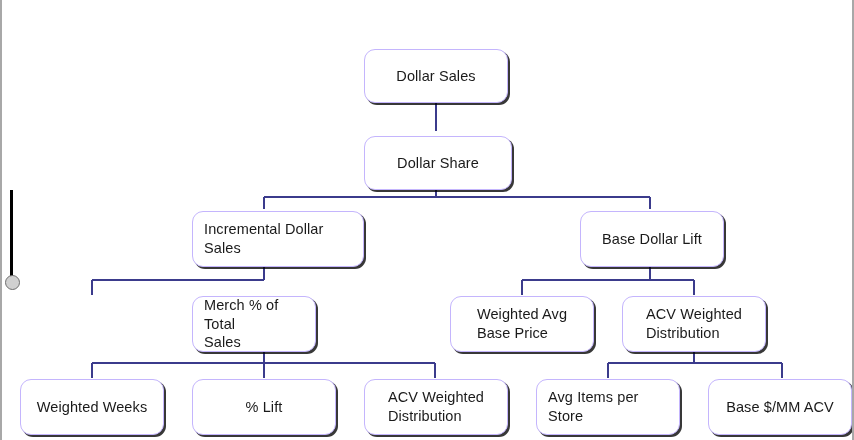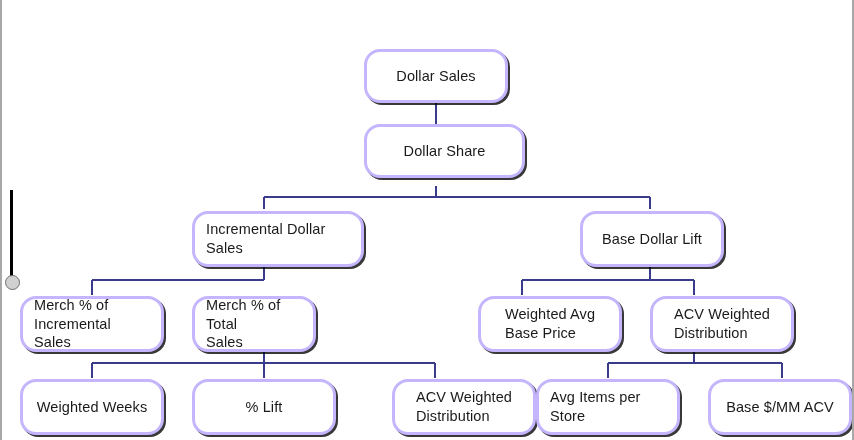--- a/index.html
+++ b/index.html
@@ -29,41 +29,41 @@
     width: 854px;
     height: 440px;
     pointer-events: none;
   }
 
   
   .node {
     position: absolute;
     box-sizing: border-box;
     background: #ffffff;
-    border: 3px solid #c4b5fd;
-    border-radius: 16px;
+    border: 1px solid #c4b5fd;
+    border-radius: 11px;
     box-shadow: 2px 2px 0 0 rgba(0,0,0,0.78);
     display: flex;
     align-items: center;
     font-size: 14.5px;
     color: #1a1a1a;
     line-height: 1.28;
     letter-spacing: 0.1px;
   }
   .node .txt {
     display: block;
     width: 100%;
     padding: 0 11px;
     box-sizing: border-box;
     white-space: pre-line;
   }
   .node.align-left  .txt { text-align: left; }
   .node.align-center .txt { text-align: center; }
   
-  .node.align-block { justify-content: center; margin-left: 28px; }
+  .node.align-block { justify-content: center; }
   .node.align-block .txt {
     width: auto;
     text-align: left;
   }
 
   
   #slider-track {
     position: absolute;
     left: 8px;
     top: 190px;
@@ -101,37 +101,33 @@
       <path d="M262,351 L262,378 M90,363 L433,363 M90,363 L90,378 M433,363 L433,378"></path>
 
       <path d="M692,351 L692,363 M606,363 L780,363 M606,363 L606,378 M780,363 L780,378"></path>
     </g>
   </svg>
 
   <div class="node align-center" style="left:362px; top:49px; width:144px; height:54px;">
     <span class="txt">Dollar Sales</span>
   </div>
 
-  <div class="node align-center" style="left:362px; top:124px; width:161px; height:54px;">
+  <div class="node align-center" style="left:362px; top:136px; width:148px; height:54px;">
     <span class="txt">Dollar Share</span>
   </div>
 
   <div class="node align-left" style="left:190px; top:211px; width:172px; height:56px;">
     <span class="txt">Incremental Dollar
 Sales</span>
   </div>
 
   <div class="node align-center" style="left:578px; top:211px; width:144px; height:56px;">
     <span class="txt">Base Dollar Lift</span>
   </div>
 
-  <div class="node align-left" style="left:18px; top:296px; width:144px; height:56px;">
-    <span class="txt">Merch % of
-Incremental Sales</span>
-  </div>
 
   <div class="node align-left" style="left:190px; top:296px; width:124px; height:56px;">
     <span class="txt">Merch % of Total
 Sales</span>
   </div>
 
   <div class="node align-block" style="left:448px; top:296px; width:144px; height:56px;">
     <span class="txt">Weighted Avg
 Base Price</span>
   </div>

